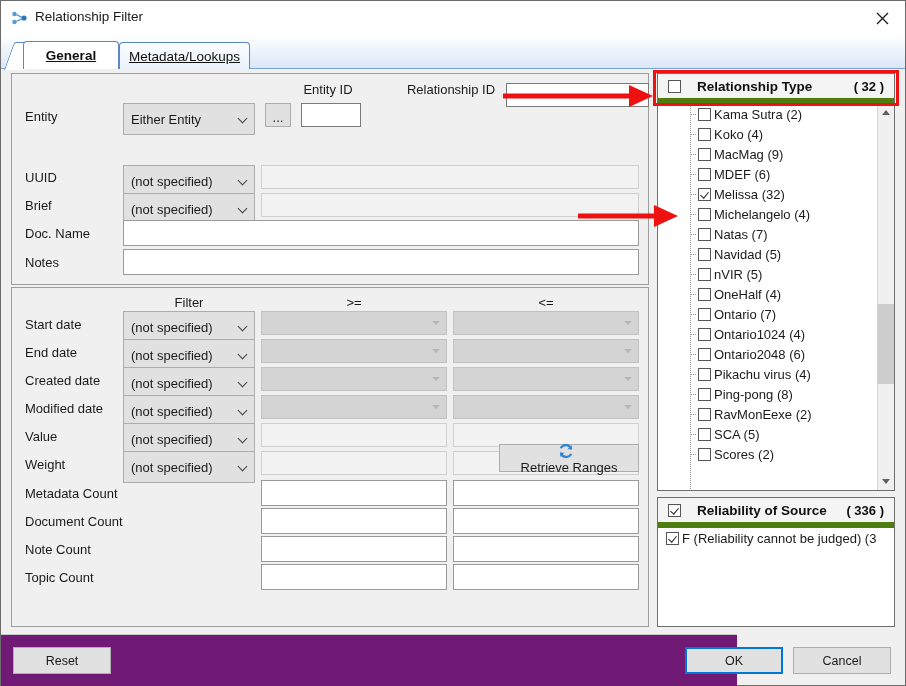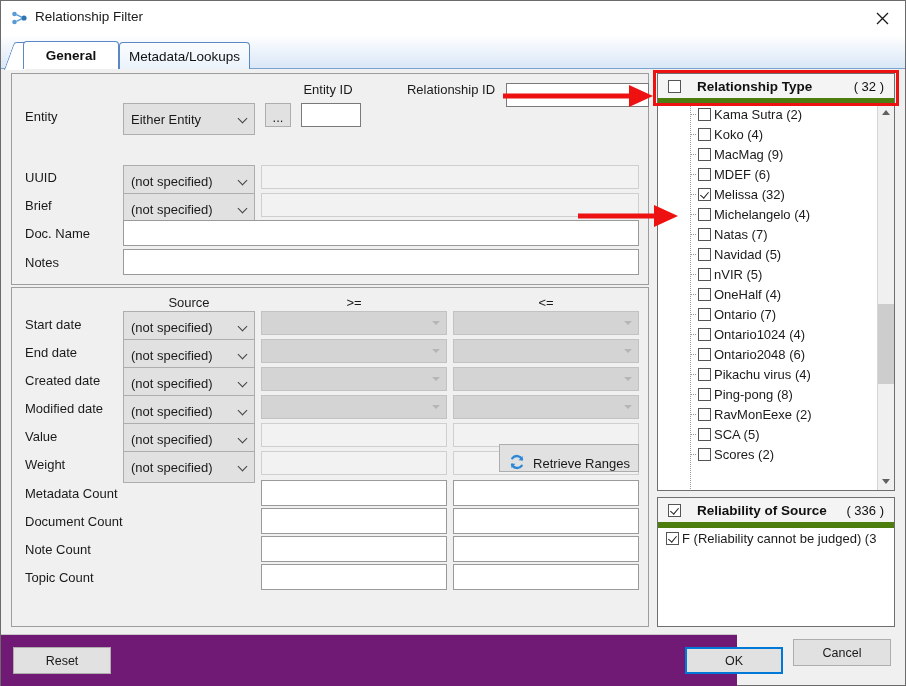--- a/index.html
+++ b/index.html
@@ -49,20 +49,21 @@
   }
   .tab{
     position:absolute;top:7px;height:27px;
     box-sizing:border-box;
     display:flex;align-items:center;justify-content:center;
     font-size:13.5px;
     cursor:default;
     border:1px solid #5b87c4;
     border-bottom:none;
     border-radius:4px 4px 0 0;
+    text-decoration:underline;
   }
   .tab.active{
     left:22px;width:96px;
     background:#ffffff;
     font-weight:bold;
     border-color:#5b87c4;
     z-index:3;
     height:28px;
     top:6px;
   }
@@ -174,23 +175,24 @@
     font-size:13px;color:#1a1a1a;padding-bottom:1px;
     cursor:default;
   }
 
   
   .btn{
     position:absolute;
     background:#e1e1e1;
     border:1px solid #adadad;
     box-sizing:border-box;
-    display:flex;align-items:flex-end;justify-content:center;
+    display:flex;align-items:center;justify-content:center;
     font-size:13px;color:#1a1a1a;
     cursor:default;
+    flex-direction:column;
   }
   #btn-retrieve{left:498px;top:375px;width:140px;height:28px;}
   #btn-retrieve .ricon{
     width:18px;height:18px;margin-right:7px;flex:none;
   }
 
   
   .panel{
     position:absolute;
     border:1px solid #6f6f6f;
@@ -207,21 +209,21 @@
     display:flex;align-items:center;
     box-sizing:border-box;
     cursor:default;
   }
   .panel-head .ptitle{
     font-weight:bold;font-size:13.5px;color:#101010;
     margin-left:8px;white-space:nowrap;
   }
   .panel-head .pcount{
     position:absolute;right:10px;
-    font-weight:normal;font-size:13px;color:#101010;
+    font-weight:bold;font-size:13px;color:#101010;
   }
 
   .cb{
     width:13px;height:13px;
     border:1px solid #555;
     background:#fff;
     box-sizing:border-box;
     display:inline-block;
     position:relative;
     flex:none;
@@ -300,21 +302,21 @@
     position:absolute;height:27px;
     background:#e1e1e1;
     border:1px solid #adadad;
     box-sizing:border-box;
     display:flex;align-items:center;justify-content:center;
     font-size:12.5px;color:#1a1a1a;
     cursor:default;
   }
   #btn-reset{left:12px;top:12px;width:98px;}
   #btn-ok{left:684px;top:12px;width:98px;border:2px solid #0078d7;background:#e1e1e1;}
-  #btn-cancel{left:792px;top:4px;width:98px;}
+  #btn-cancel{left:792px;top:12px;width:98px;}
 
   
   .anno-box{
     position:absolute;
     border:3px solid #ee1111;
     box-sizing:border-box;
     pointer-events:none;
   }
   .anno-arrow{position:absolute;pointer-events:none;}
 </style>
@@ -383,21 +385,21 @@
     <div class="txt dim" style="left:260px;top:124px;width:378px;"></div>
 
     <div class="lbl" style="left:24px;top:157px;">Doc. Name</div>
     <div class="txt boxed" style="left:122px;top:151px;width:516px;height:26px;"></div>
 
     <div class="lbl" style="left:24px;top:186px;">Notes</div>
     <div class="txt boxed" style="left:122px;top:180px;width:516px;height:26px;"></div>
 
     <div class="group" id="grp-filter"></div>
 
-    <div class="lbl-center" style="left:122px;top:226px;width:132px;">Source</div>
+    <div class="lbl-center" style="left:122px;top:226px;width:132px;">Filter</div>
     <div class="lbl-center" style="left:260px;top:226px;width:186px;">&gt;=</div>
     <div class="lbl-center" style="left:452px;top:226px;width:186px;">&lt;=</div>
 
     <div class="lbl" style="left:24px;top:248px;">Start date</div>
     <div class="combo" style="left:122px;top:242px;width:132px;">
       <span class="ctext">(not specified)</span>
       <span class="carrow">
           <span class="chev"></span>
         </span>
     </div>

